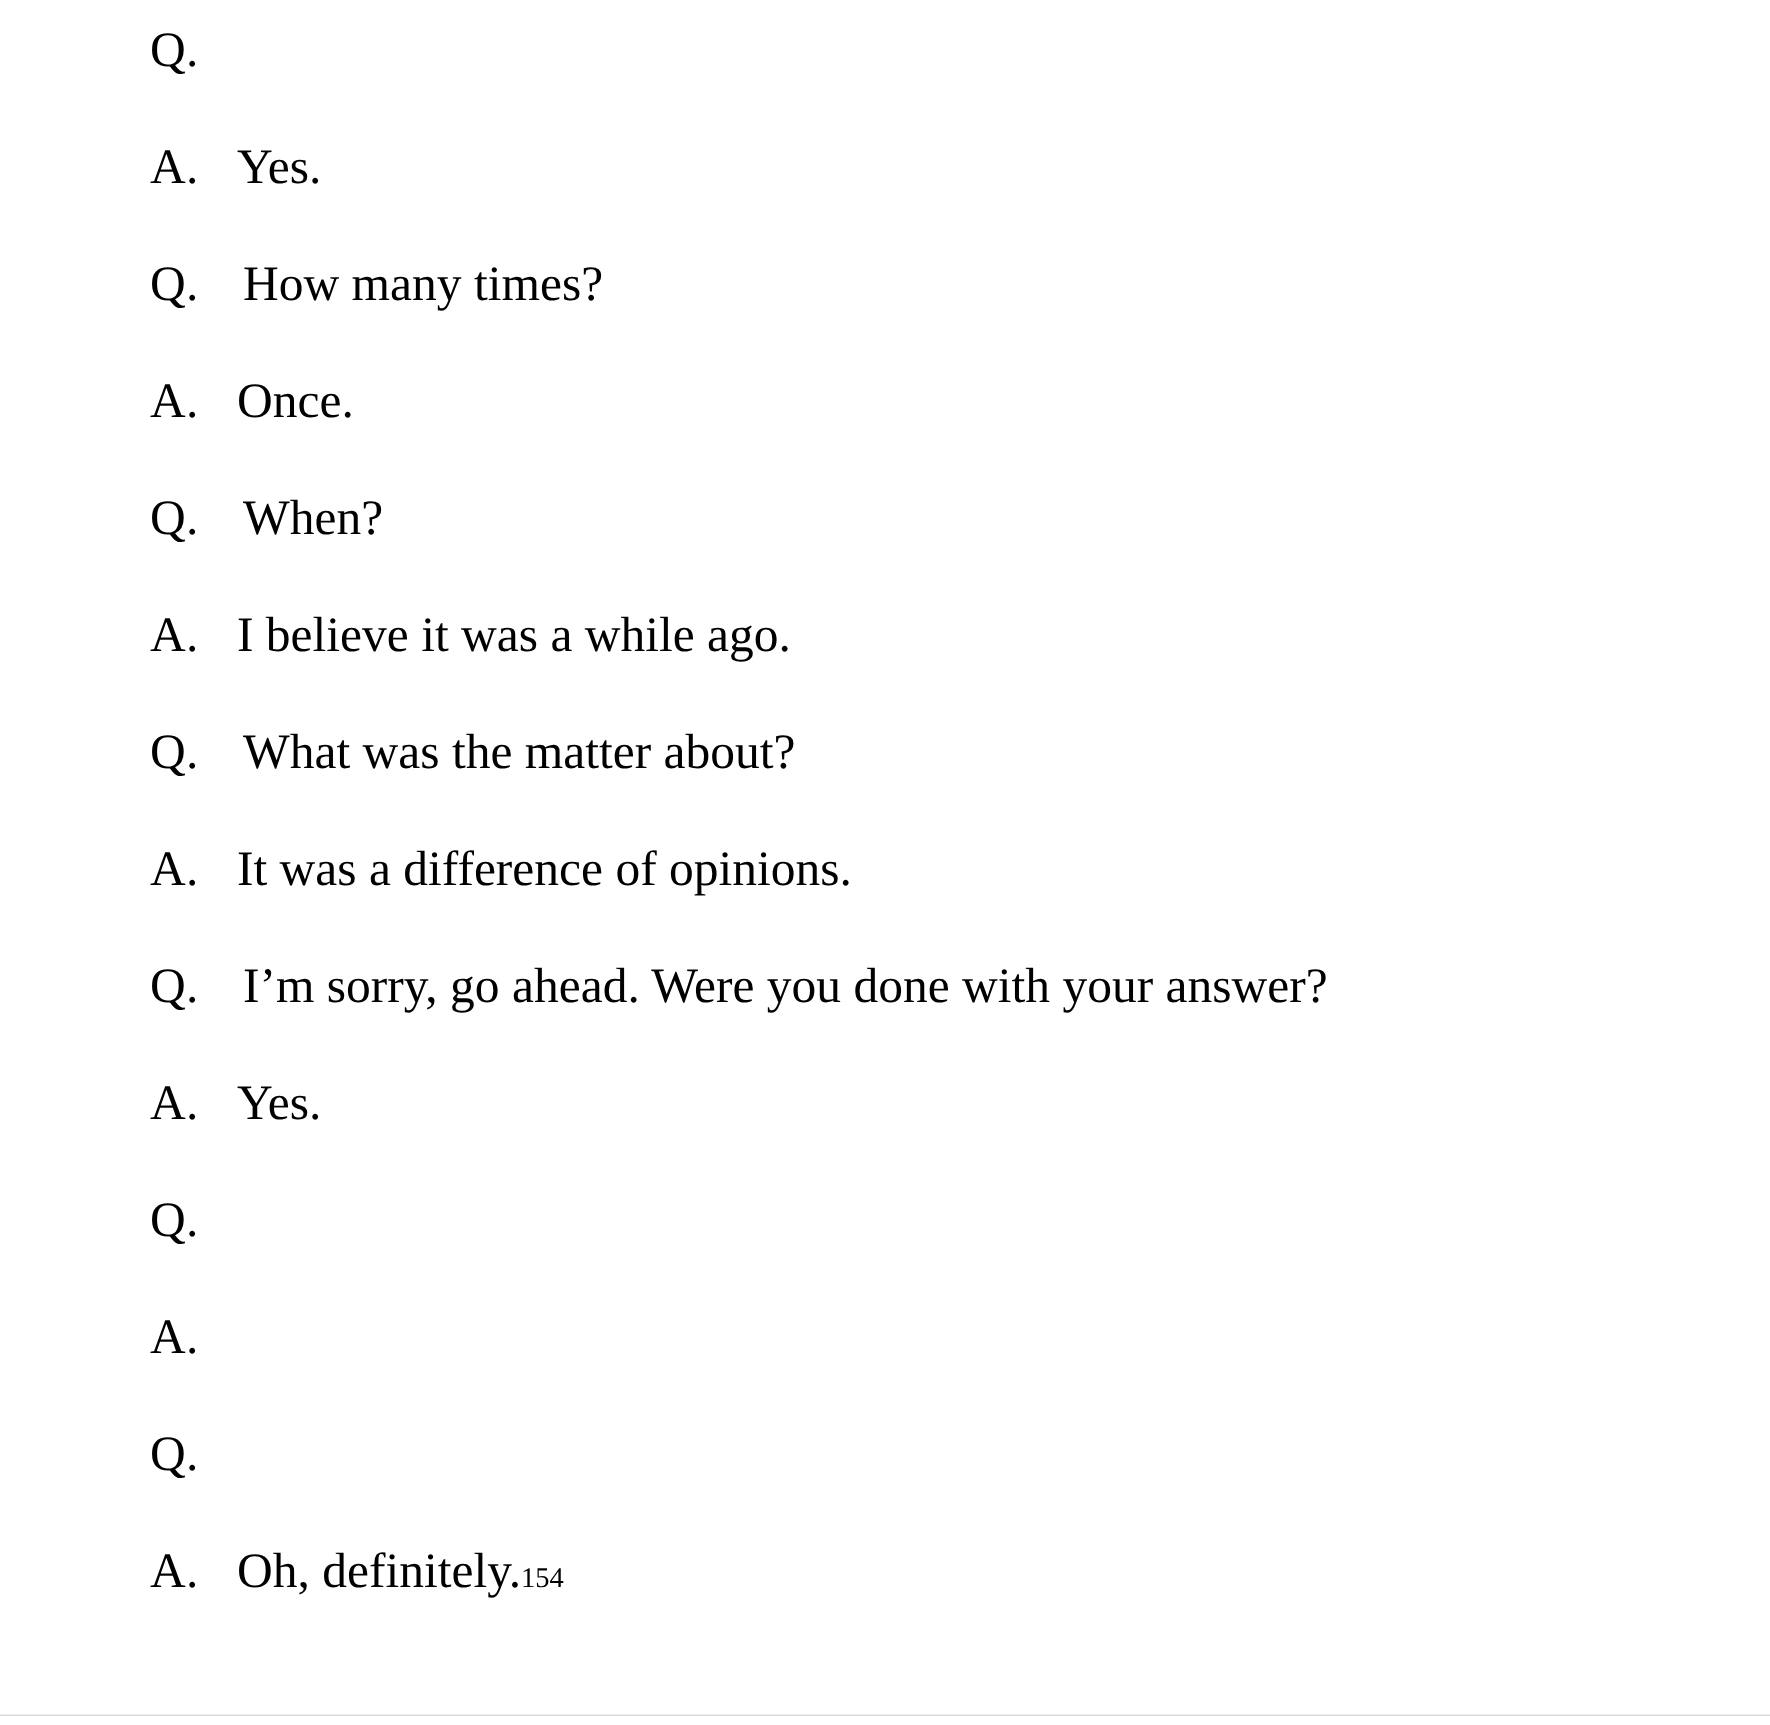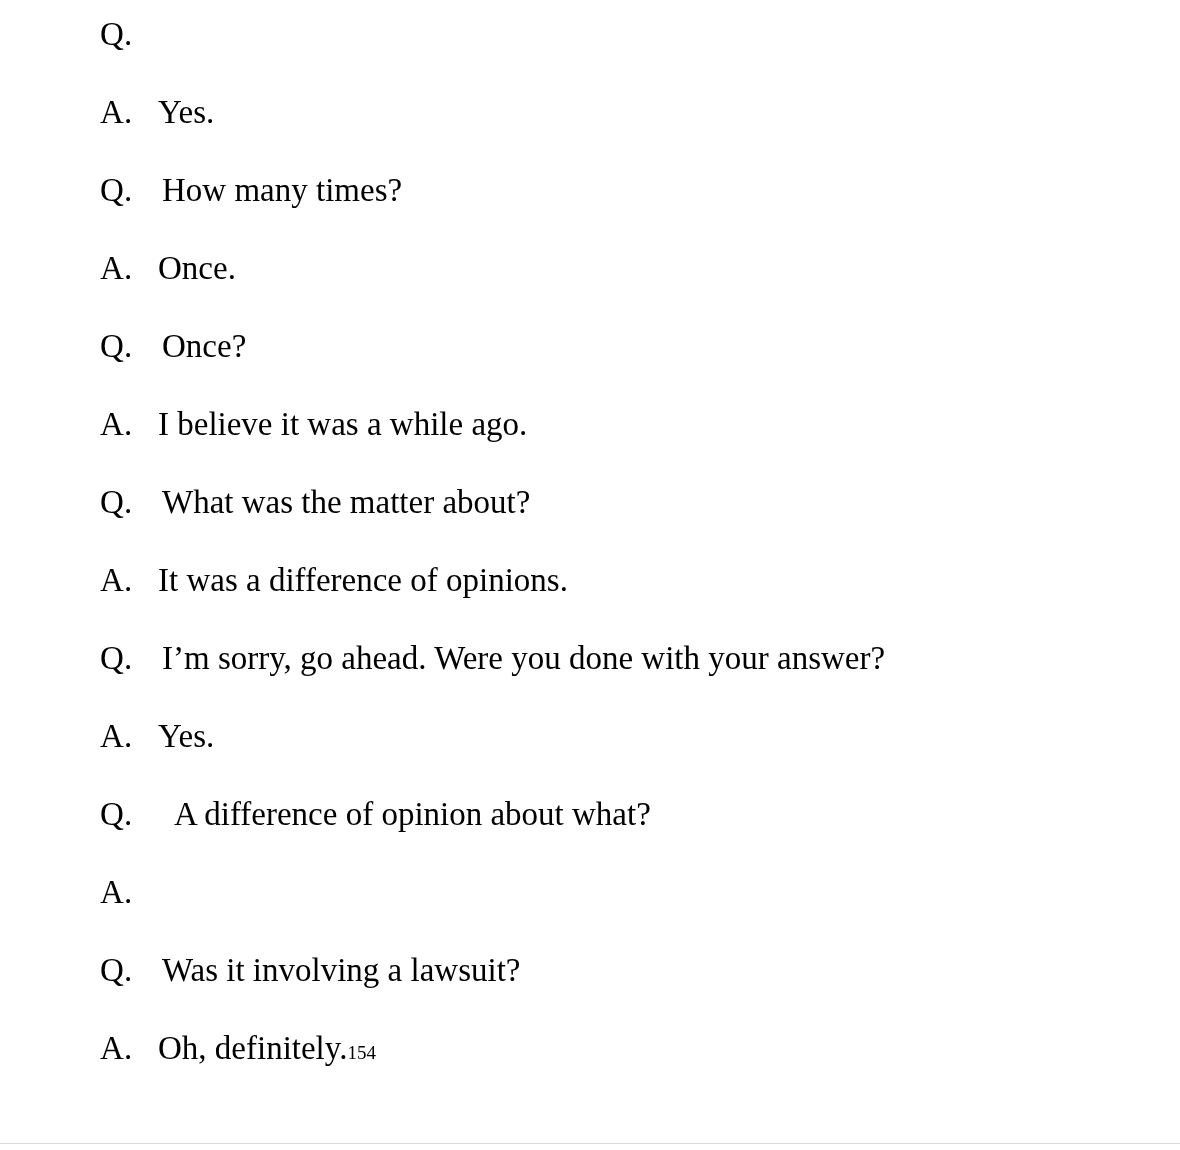--- a/index.html
+++ b/index.html
@@ -97,21 +97,21 @@
     <span class="qa-text question">How many times?</span>
   </div>
 
   <div class="qa-line">
     <span class="qa-label a">A.</span>
     <span class="qa-text answer">Once.</span>
   </div>
 
   <div class="qa-line">
     <span class="qa-label q">Q.</span>
-    <span class="qa-text question">Once?</span>
+    <span class="qa-text question">When?</span>
   </div>
 
   <div class="qa-line">
     <span class="qa-label a">A.</span>
     <span class="qa-text answer">I believe it was a while ago.</span>
   </div>
 
   <div class="qa-line">
     <span class="qa-label q">Q.</span>
     <span class="qa-text question">What was the matter about?</span>
@@ -127,30 +127,28 @@
     <span class="qa-text question">I’m sorry, go ahead.  Were you done with your answer?</span>
   </div>
 
   <div class="qa-line">
     <span class="qa-label a">A.</span>
     <span class="qa-text answer">Yes.</span>
   </div>
 
   <div class="qa-line">
     <span class="qa-label q">Q.</span>
-    <span class="qa-text question indent-extra">A difference of opinion about what?</span>
   </div>
 
   <div class="qa-line">
     <span class="qa-label a">A.</span>
   </div>
 
   <div class="qa-line">
     <span class="qa-label q">Q.</span>
-    <span class="qa-text question">Was it involving a lawsuit?</span>
   </div>
 
   <div class="qa-line">
     <span class="qa-label a">A.</span>
     <span class="qa-text answer">Oh, definitely.</span>
       <span class="footnote-ref">154</span>
   </div>
 
 </div>
 

